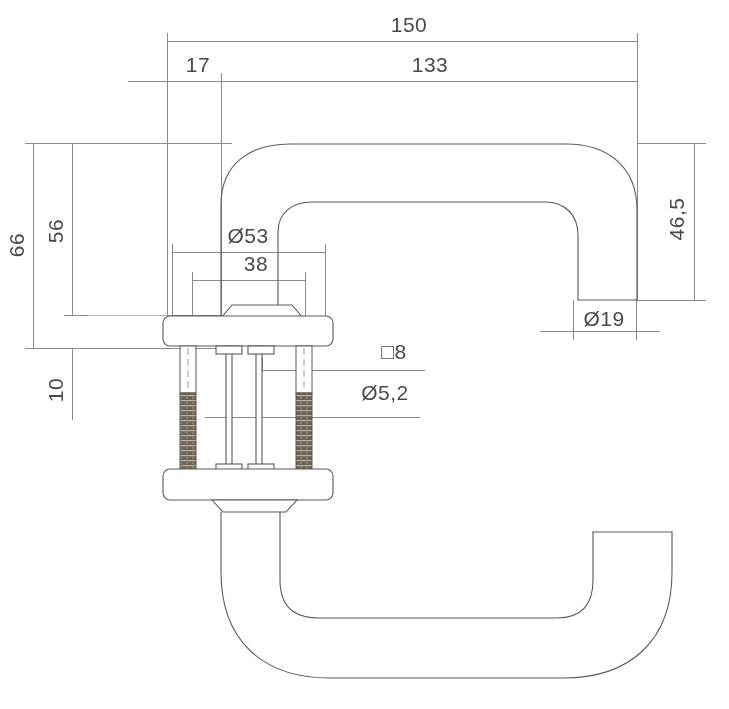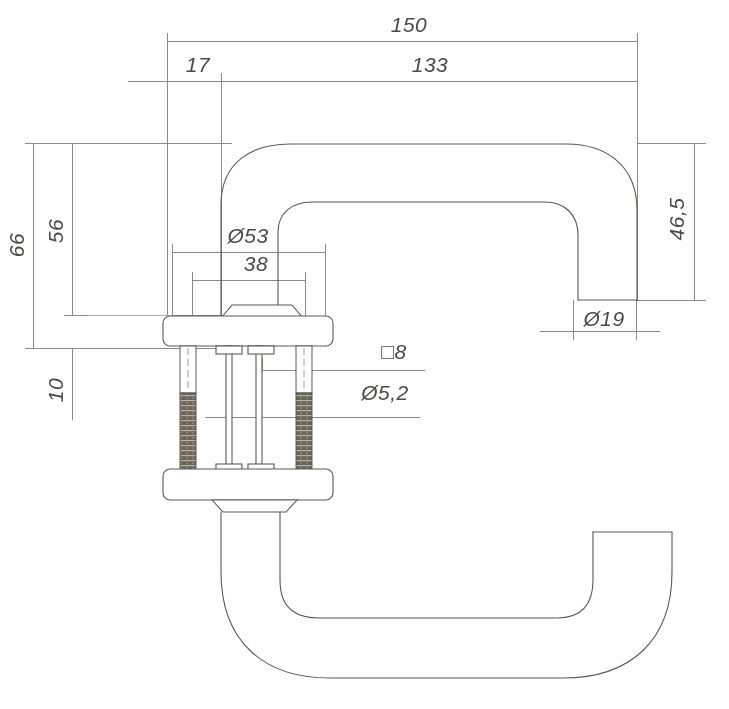--- a/index.html
+++ b/index.html
@@ -1,18 +1,18 @@
 <!DOCTYPE html>
 <html><head>
 <meta charset="utf-8">
 <style>
   html,body{margin:0;padding:0;background:#ffffff;}
   body{width:729px;height:709px;overflow:hidden;
        font-family:"Liberation Sans","DejaVu Sans",sans-serif;}
-  #stage{position:relative;width:729px;height:709px;background:#fff;font-style:italic;}
+  #stage{position:relative;width:729px;height:709px;background:#fff;}
   svg#drawing{position:absolute;left:0;top:0;width:729px;height:709px;}
   .dimtext{font-family:"Liberation Sans","DejaVu Sans",sans-serif;
            font-size:21px;fill:#4a4a48;letter-spacing:0.5px;}
 </style>
 </head>
 <body>
 
 <div id="stage">
 
   <svg id="drawing" viewBox="0 0 729 709">

